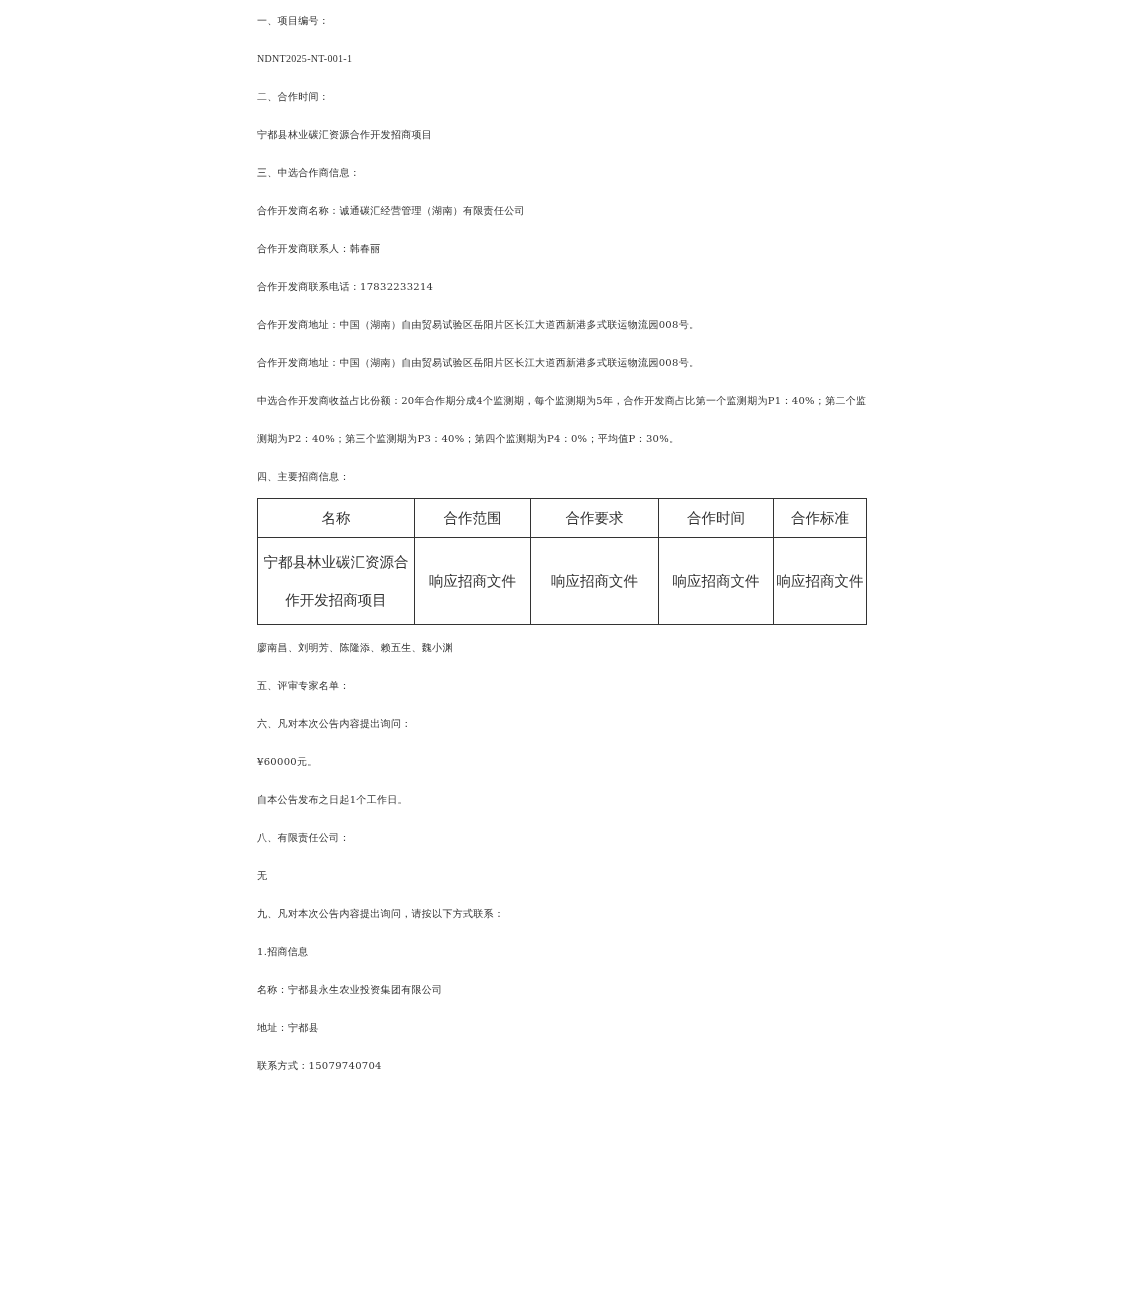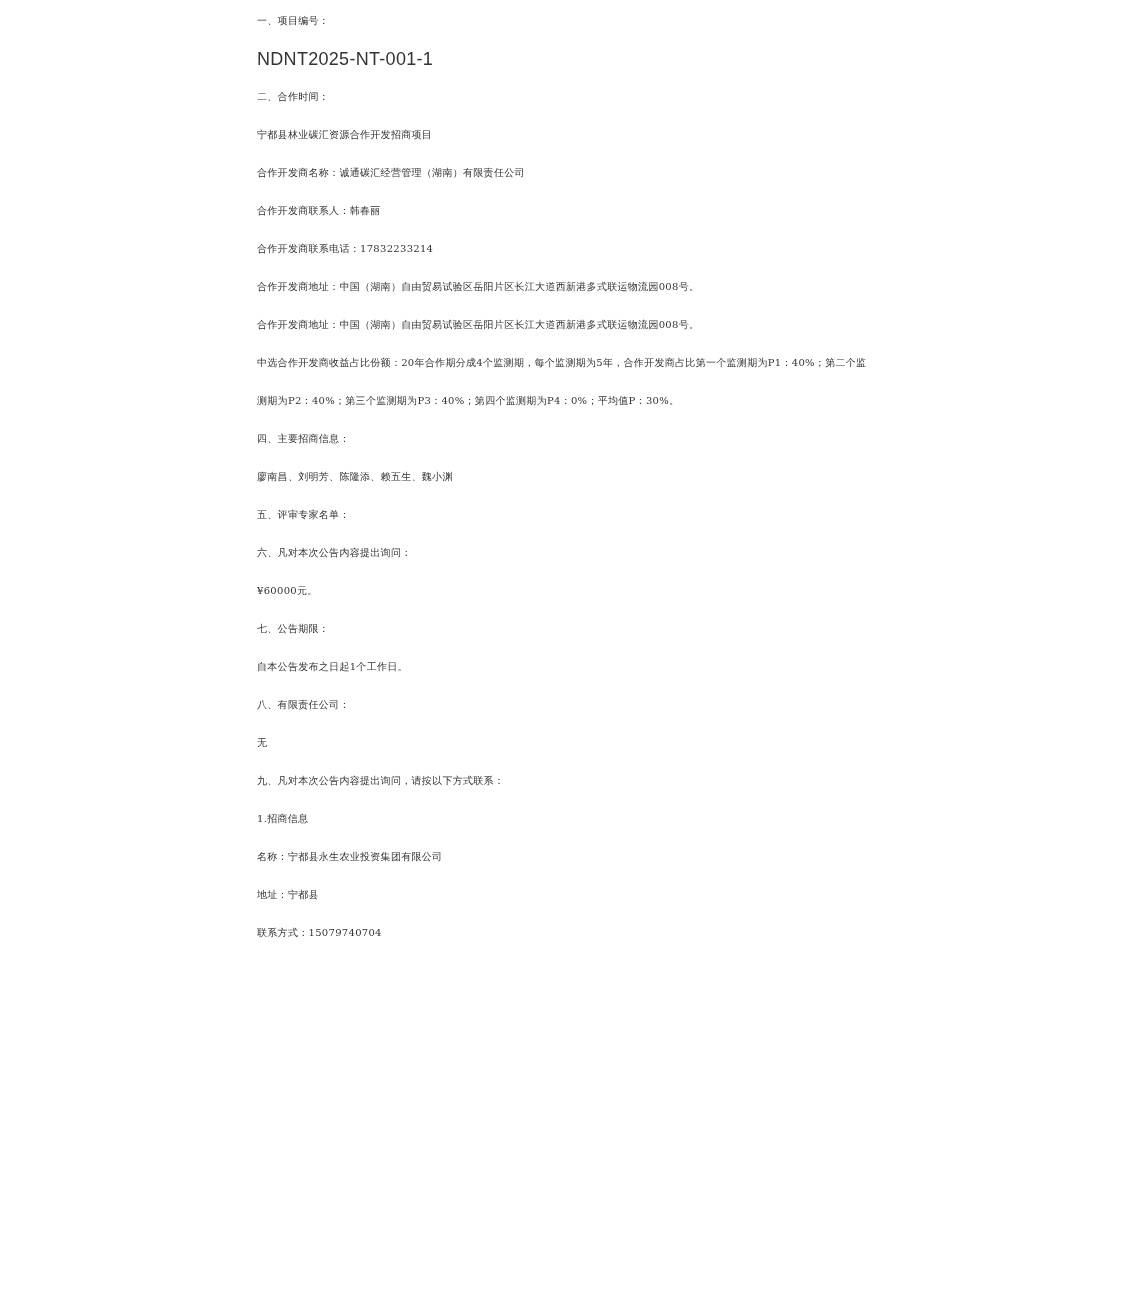--- a/index.html
+++ b/index.html
@@ -5,44 +5,64 @@
     html, body { margin: 0; padding: 0; background: #ffffff; }
     body { width: 1122px; height: 1300px; position: relative; overflow: hidden;
       font-family: "DejaVu Serif", "Liberation Serif", serif; color: #333333; }
     .doc { position: absolute; left: 257px; top: 0; width: 610px; }
     .p { font-size: 10px; line-height: 38px; margin: 0; letter-spacing: 0.3px; white-space: normal; word-break: break-all; }
     .p.first { margin-top: 2px; }
     table.info { border-collapse: collapse; width: 610px; margin: 2px 0 4px 0; font-size: 14.5px; }
     table.info th, table.info td { border: 1px solid #333; text-align: center; font-weight: normal; padding: 0 2px; }
     table.info th { height: 38px; }
     table.info td { height: 86px; line-height: 38px; }
-    .mono { font-family: Liberation Sans, sans-serif; font-size: 18px; }
+    .mono { font-family: Liberation Serif, serif; font-size: 10px; }
   </style>
 </head>
 <body>
 
 <div class="doc">
   <p class="p first">一、项目编号：</p>
   <p class="p mono">NDNT2025-NT-001-1</p>
   <p class="p">二、合作时间：</p>
   <p class="p">宁都县林业碳汇资源合作开发招商项目</p>
+  <p class="p">三、中选合作商信息：</p>
   <p class="p">合作开发商名称：诚通碳汇经营管理（湖南）有限责任公司</p>
   <p class="p">合作开发商联系人：韩春丽</p>
   <p class="p">合作开发商联系电话：17832233214</p>
   <p class="p">合作开发商地址：中国（湖南）自由贸易试验区岳阳片区长江大道西新港多式联运物流园008号。</p>
   <p class="p">合作开发商地址：中国（湖南）自由贸易试验区岳阳片区长江大道西新港多式联运物流园008号。</p>
   <p class="p">中选合作开发商收益占比份额：20年合作期分成4个监测期，每个监测期为5年，合作开发商占比第一个监测期为P1：40%；第二个监测期为P2：40%；第三个监测期为P3：40%；第四个监测期为P4：0%；平均值P：30%。</p>
   <p class="p">四、主要招商信息：</p>
 
+  <table class="info">
+    <thead>
+      <tr>
+        <th style="width:152px">名称</th>
+        <th style="width:111px">合作范围</th>
+        <th style="width:123px">合作要求</th>
+        <th style="width:110px">合作时间</th>
+        <th>合作标准</th>
+      </tr>
+    </thead>
+    <tbody>
+      <tr>
+        <td>宁都县林业碳汇资源合作开发招商项目</td>
+        <td>响应招商文件</td>
+        <td>响应招商文件</td>
+        <td>响应招商文件</td>
+        <td>响应招商文件</td>
+      </tr>
+    </tbody>
+  </table>
 
   <p class="p">廖南昌、刘明芳、陈隆添、赖五生、魏小渊</p>
   <p class="p">五、评审专家名单：</p>
   <p class="p">六、凡对本次公告内容提出询问：</p>
   <p class="p">¥60000元。</p>
-  <p class="p">七、公告期限：</p>
   <p class="p">自本公告发布之日起1个工作日。</p>
   <p class="p">八、有限责任公司：</p>
   <p class="p">无</p>
   <p class="p">九、凡对本次公告内容提出询问，请按以下方式联系：</p>
   <p class="p">1.招商信息</p>
   <p class="p">名称：宁都县永生农业投资集团有限公司</p>
   <p class="p">地址：宁都县</p>
   <p class="p">联系方式：15079740704</p>
 </div>
 

